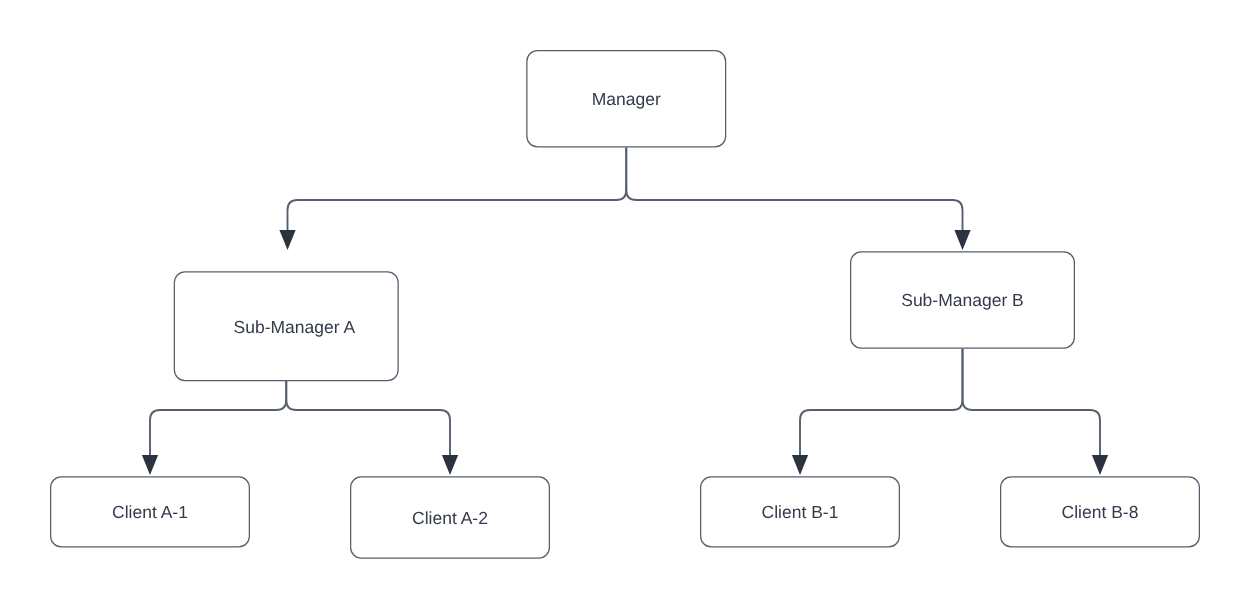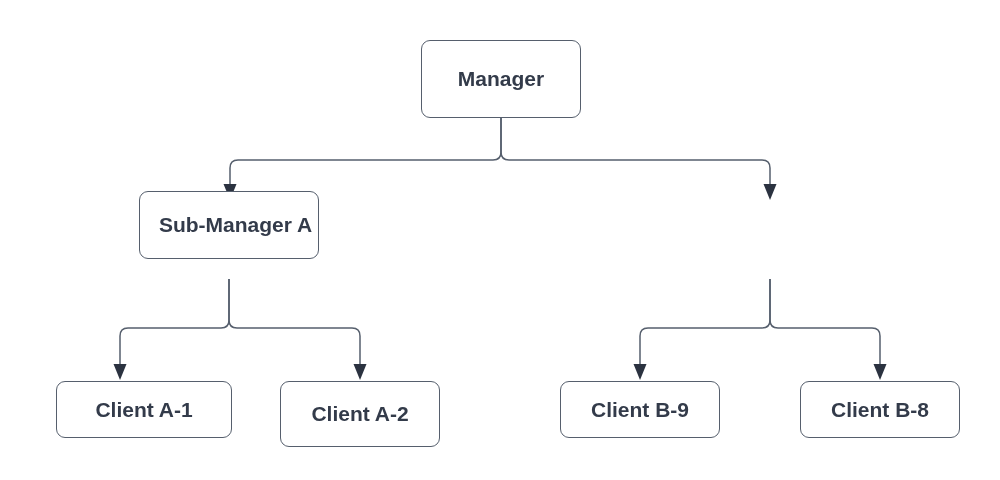--- a/index.html
+++ b/index.html
@@ -37,29 +37,28 @@
     box-sizing: border-box;
     background: var(--node-fill, #ffffff);
     border: 1.4px solid var(--node-border, #565f6d);
     border-radius: 9px;
     display: flex;
     align-items: center;
     justify-content: center;
   }
   .node .label {
     color: var(--text, #333b4a);
-    font-size: 21px;
+    font-size: 14px;
     line-height: 1.2;
     white-space: nowrap;
-    font-weight: bold;
   }
   .node-manager   { left: 421px; top: 40px;  width: 160px; height: 78px; }
-  .node-sub-a     { left: 139px; top: 191px; width: 180px; height: 68px; padding-left: 13px; }
+  .node-sub-a     { left: 139px; top: 217px; width: 180px; height: 88px; padding-left: 13px; }
   .node-sub-b     { left: 680px; top: 201px; width: 180px; height: 78px; }
-  .node-client-a1 { left: 56px;  top: 381px; width: 176px; height: 57px; }
+  .node-client-a1 { left: 40px;  top: 381px; width: 160px; height: 57px; }
   .node-client-a2 { left: 280px; top: 381px; width: 160px; height: 66px; }
   .node-client-b1 { left: 560px; top: 381px; width: 160px; height: 57px; }
   .node-client-b2 { left: 800px; top: 381px; width: 160px; height: 57px; }
 </style>
 </head>
 <body>
 
 <div class="canvas">
 
   <svg class="connectors" viewBox="0 0 1000 480" xmlns="http://www.w3.org/2000/svg">
@@ -84,30 +83,33 @@
   </svg>
 
   <div class="node node-manager">
     <span class="label">Manager</span>
   </div>
 
   <div class="node node-sub-a">
     <span class="label">Sub-Manager A</span>
   </div>
 
+  <div class="node node-sub-b">
+    <span class="label">Sub-Manager B</span>
+  </div>
 
   <div class="node node-client-a1">
     <span class="label">Client A-1</span>
   </div>
 
   <div class="node node-client-a2">
     <span class="label">Client A-2</span>
   </div>
 
   <div class="node node-client-b1">
-    <span class="label">Client B-9</span>
+    <span class="label">Client B-1</span>
   </div>
 
   <div class="node node-client-b2">
     <span class="label">Client B-8</span>
   </div>
 
 </div>
 
 </body></html>

